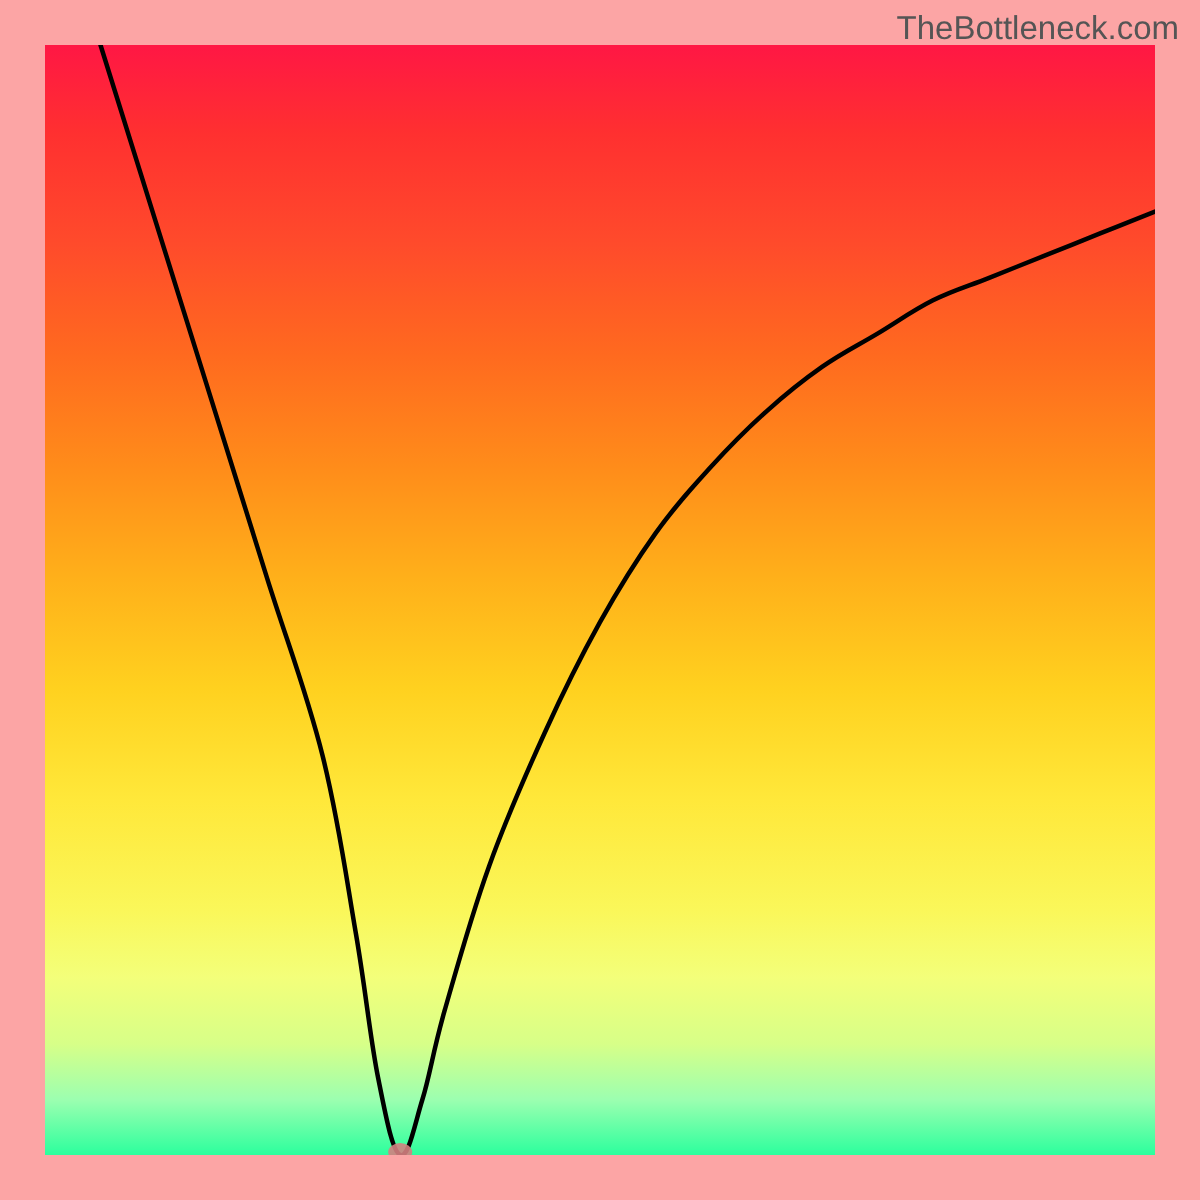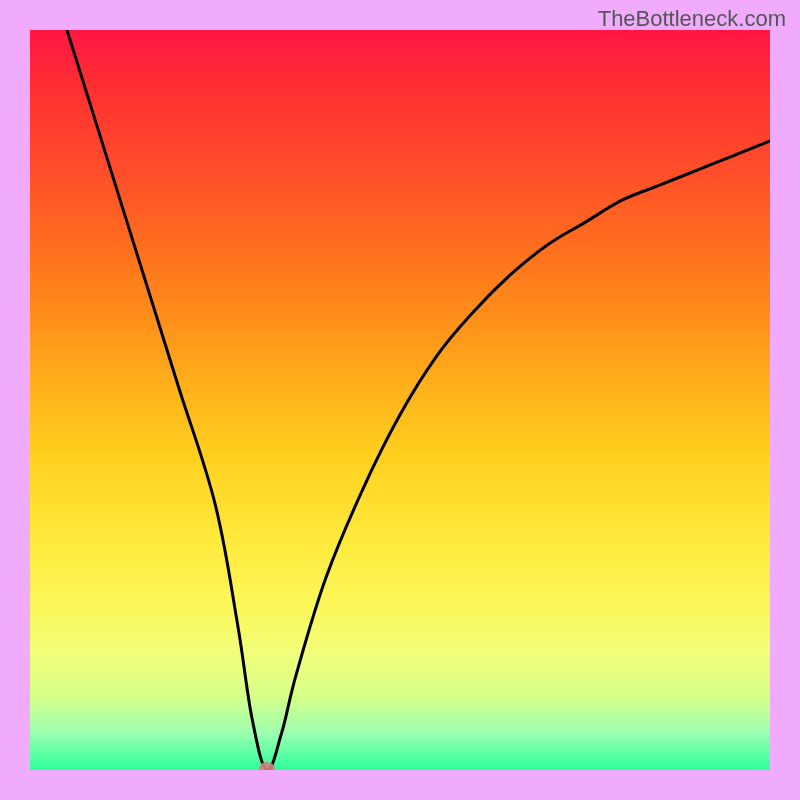--- a/index.html
+++ b/index.html
@@ -1,20 +1,20 @@
 <!DOCTYPE html>
 <html><head>
 <meta charset="utf-8">
 <style>
   * { margin: 0; padding: 0; box-sizing: border-box; }
   html, body { width: 800px; height: 800px; overflow: hidden; background: #000; }
   .frame {
     width: 800px;
     height: 800px;
-    background: #f0abfc;
+    background: #fca5a5;
     position: relative;
   }
   .gradient-area {
     position: absolute;
     left: 30px;
     top: 30px;
     width: 740px;
     height: 740px;
     background: linear-gradient(to bottom,
       #ff1744 0%,

